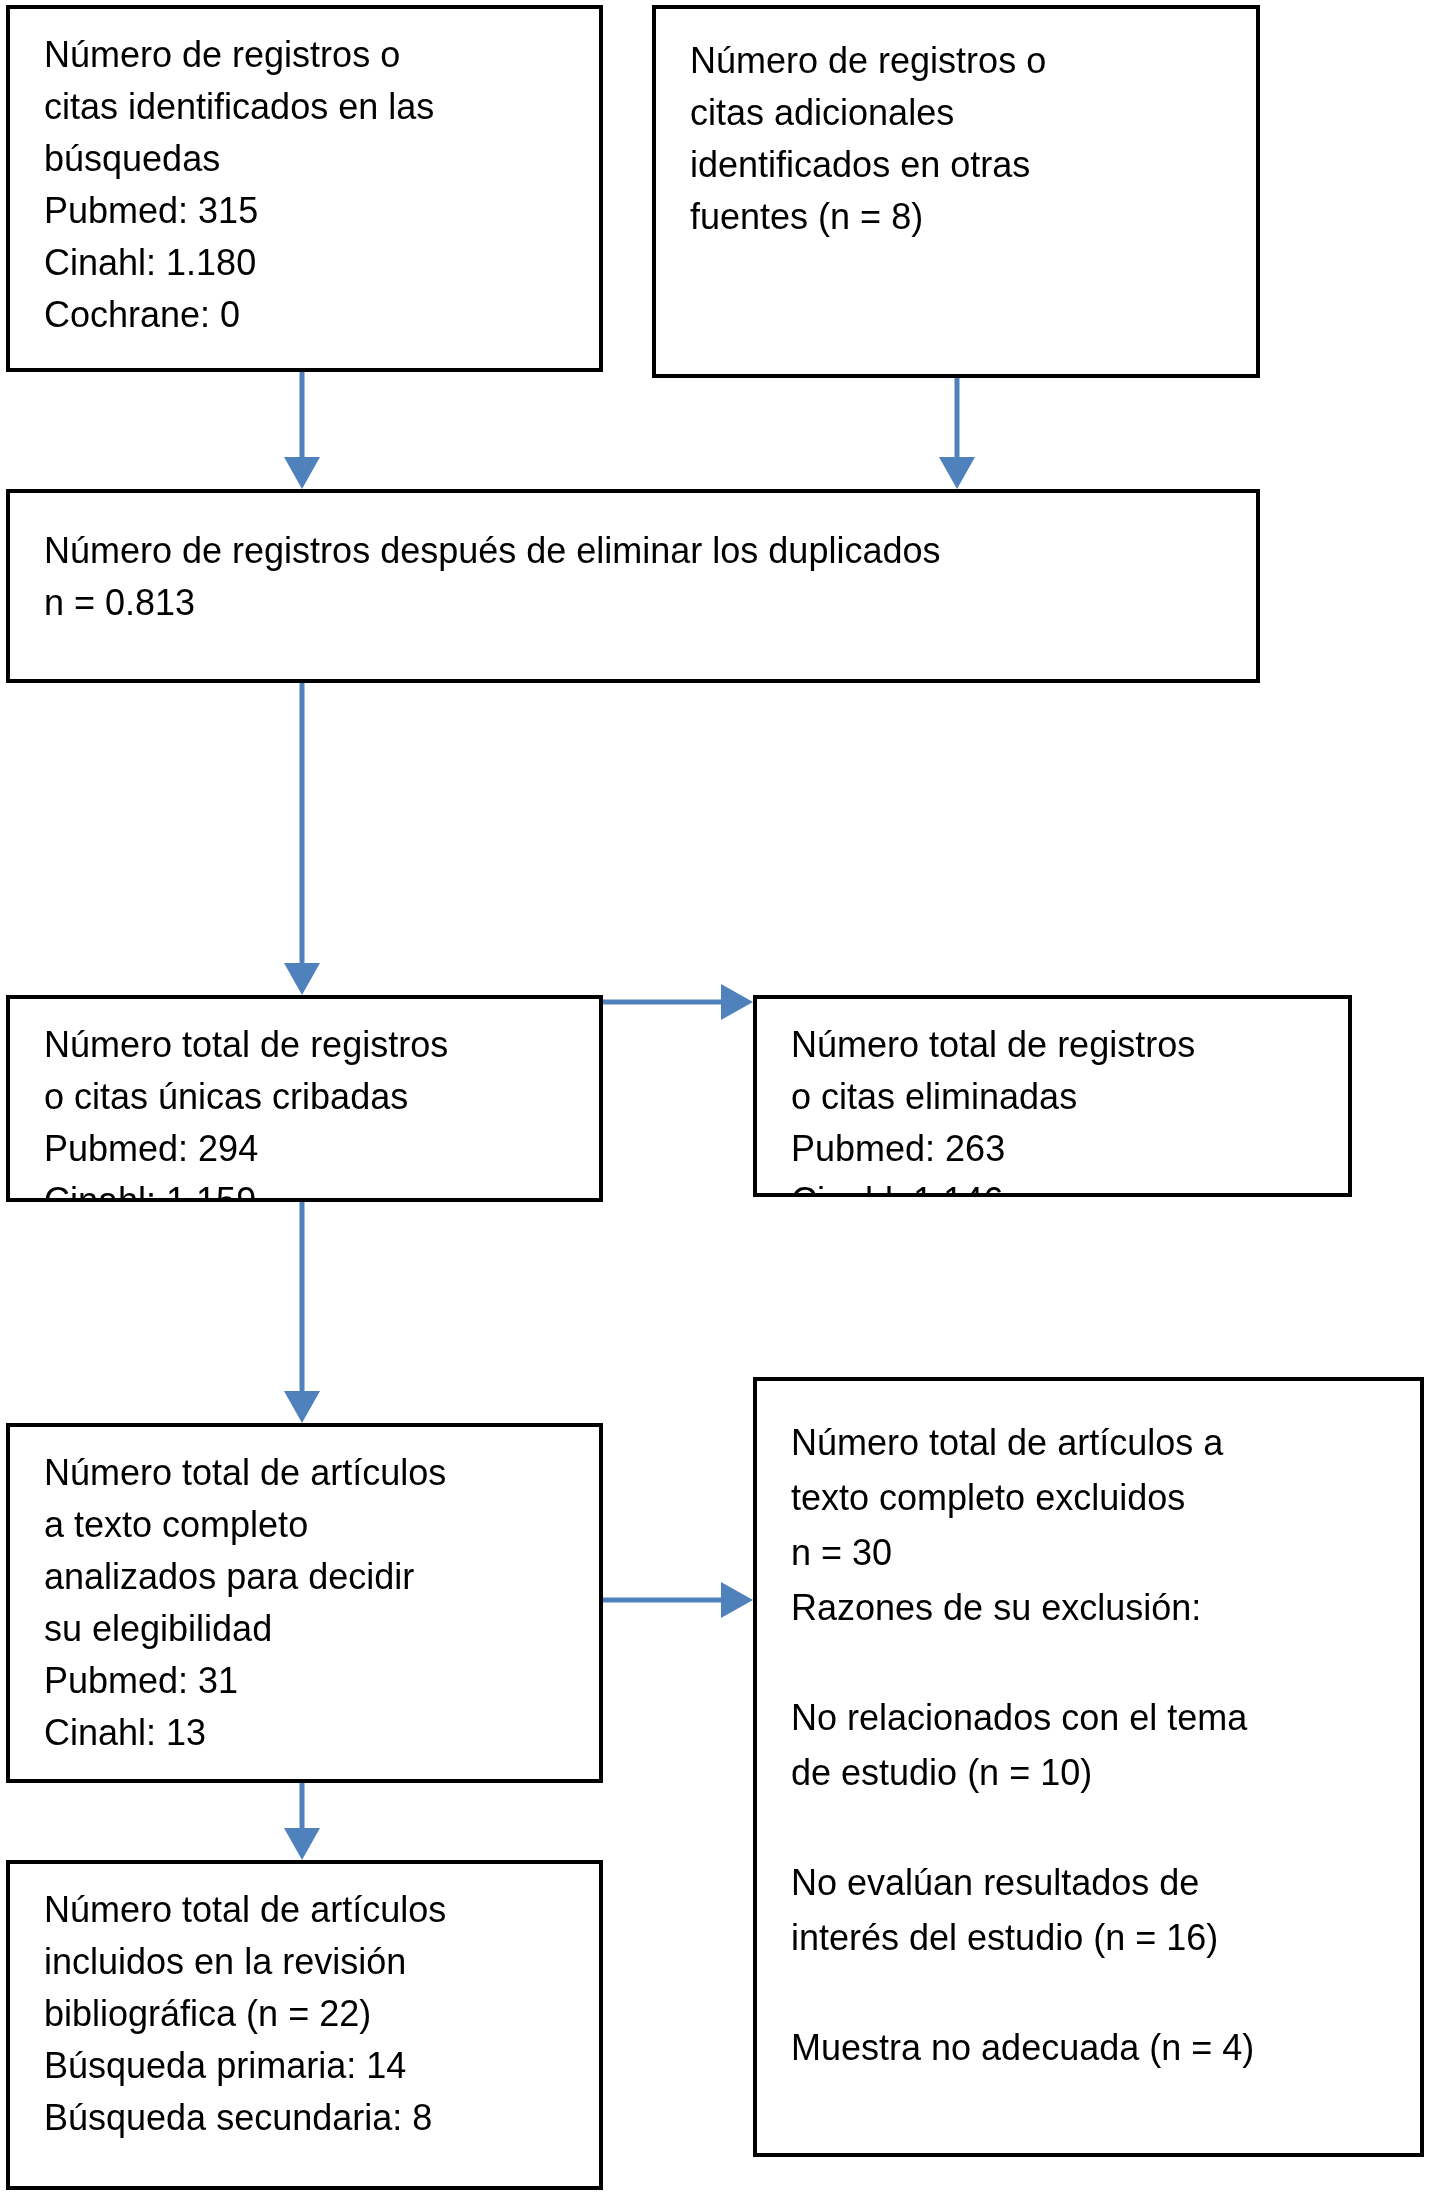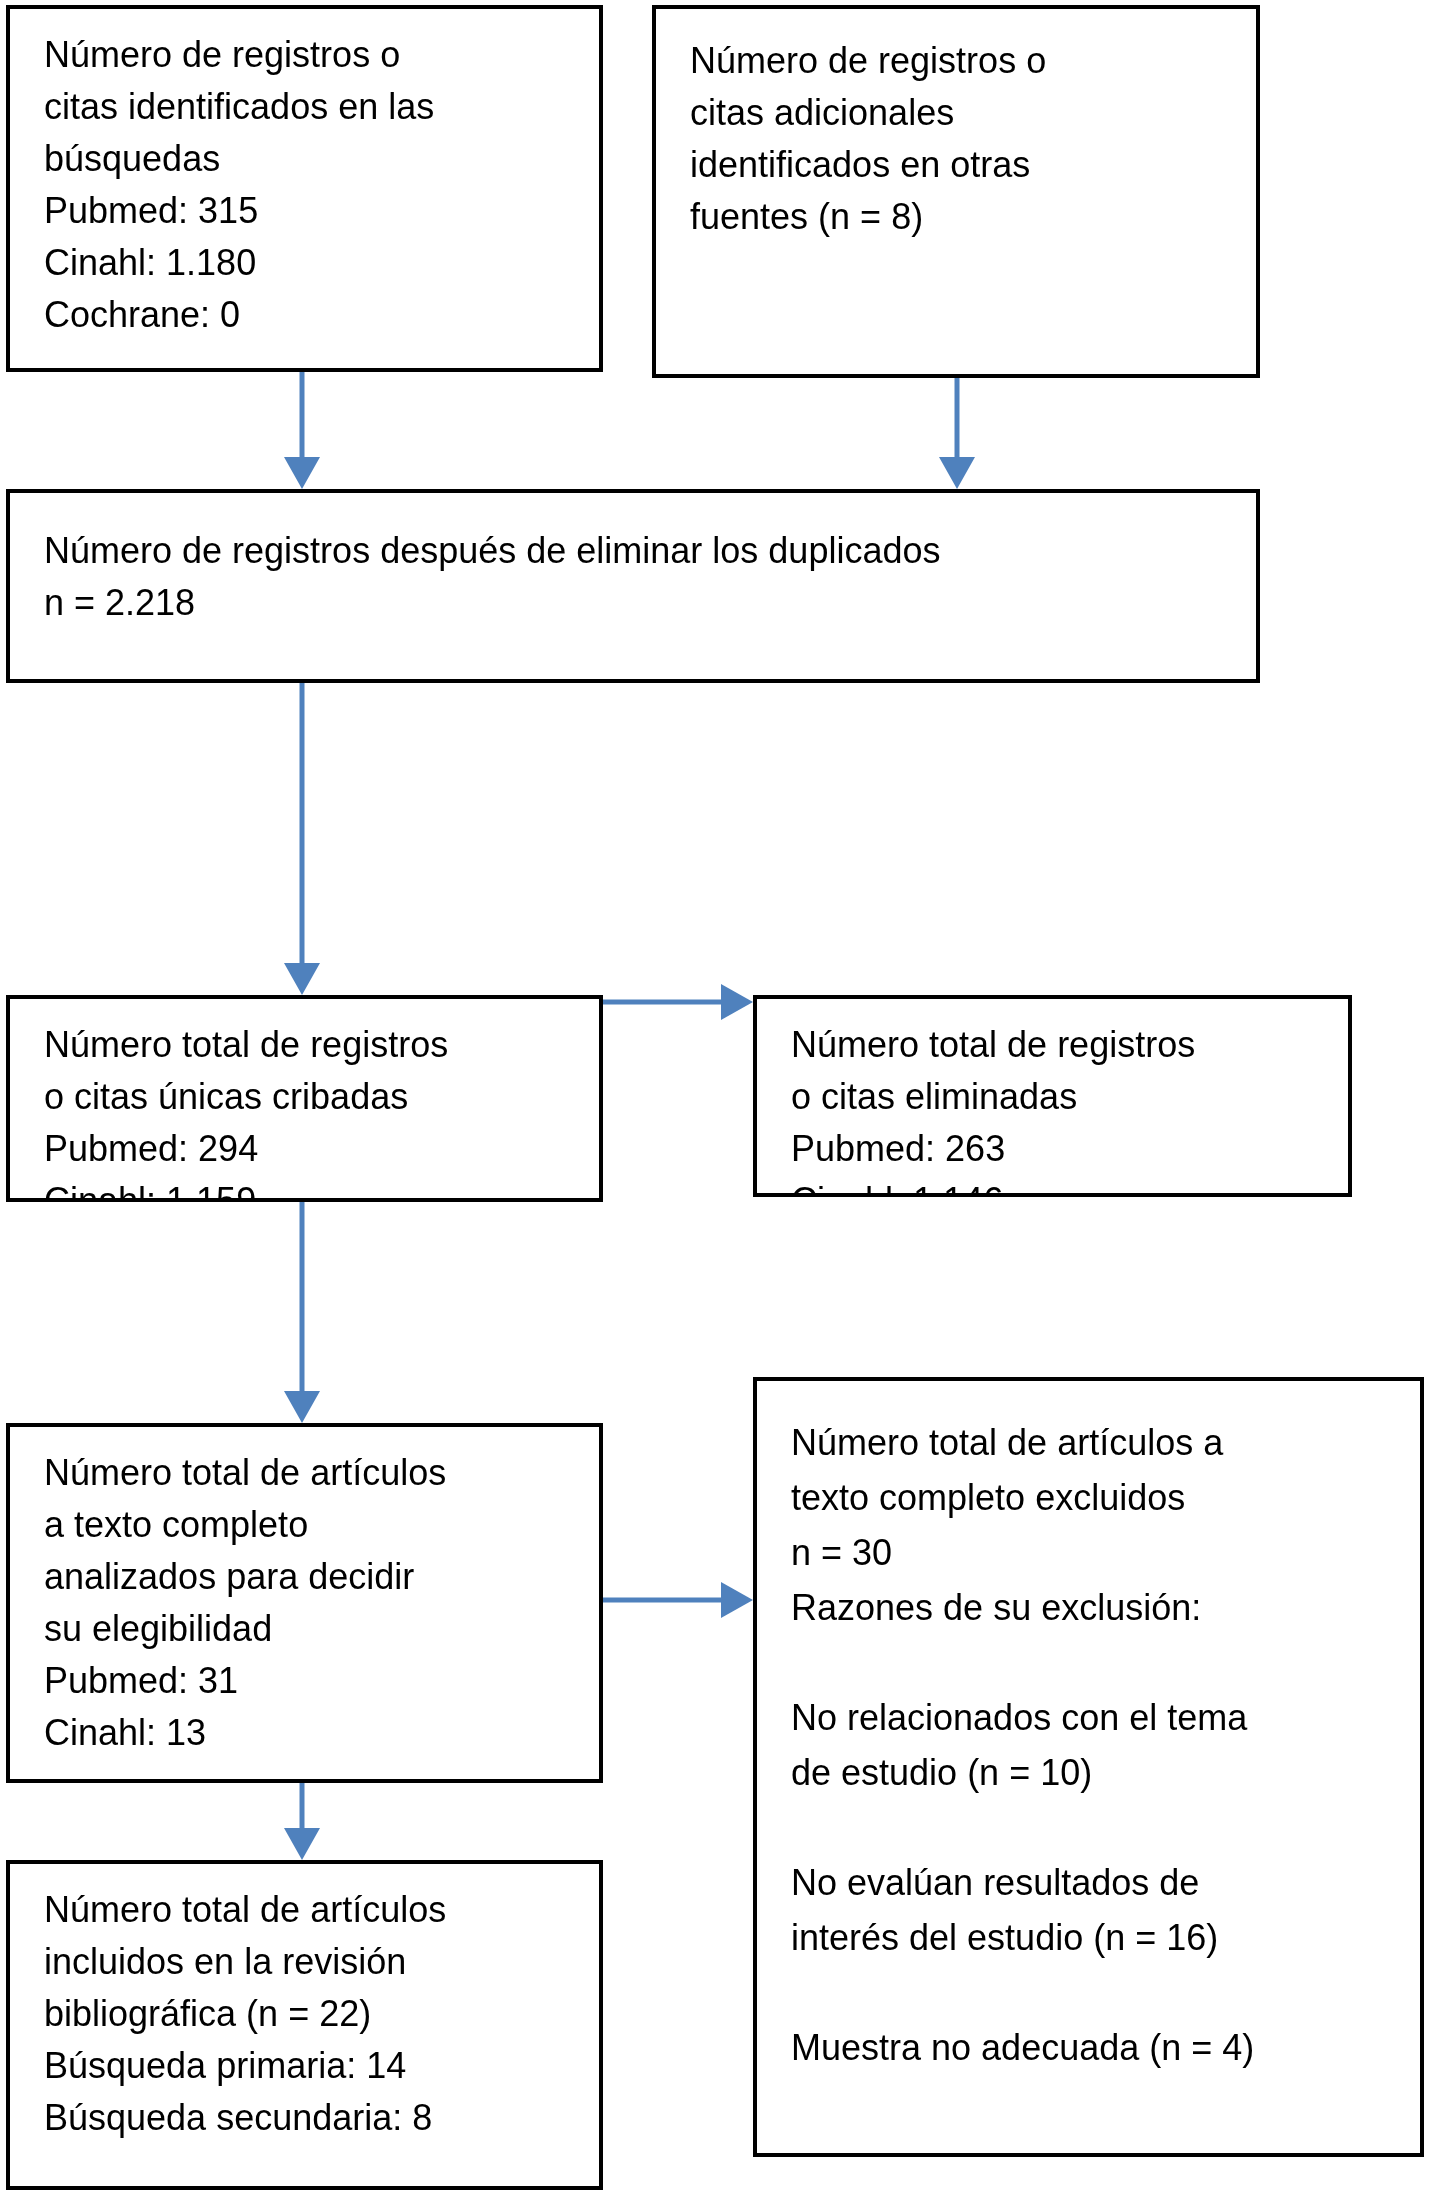--- a/index.html
+++ b/index.html
@@ -52,21 +52,21 @@
 Pubmed: 315
 Cinahl: 1.180
 Cochrane: 0</div>
 
   <div class="box b2">Número de registros o
 citas adicionales
 identificados en otras
 fuentes (n = 8)</div>
 
   <div class="box b3">Número de registros después de eliminar los duplicados
-n = 2.218</div>
+n = 0.813</div>
 
   <div class="box b4">Número total de registros
 o citas únicas cribadas
 Pubmed: 294
 Cinahl: 1.159</div>
 
   <div class="box b5">Número total de registros
 o citas eliminadas
 Pubmed: 263
 Cinahl: 1.146</div>

